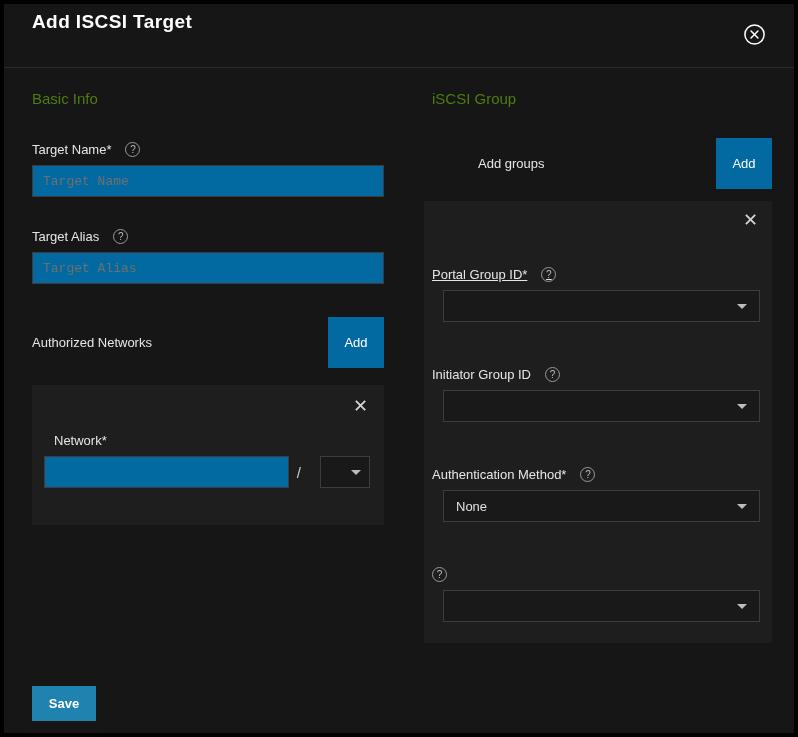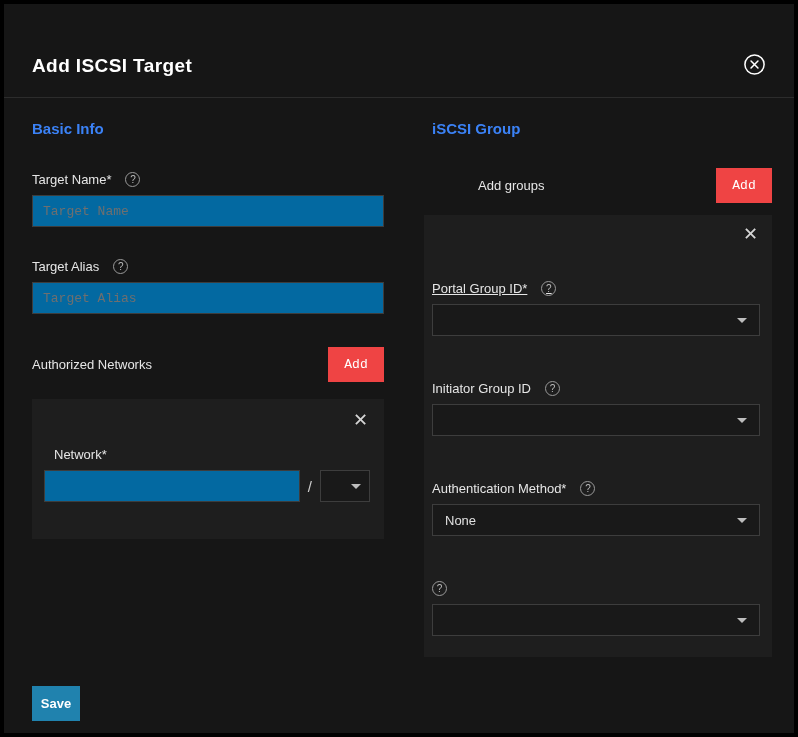--- a/index.html
+++ b/index.html
@@ -9,33 +9,32 @@
   .dialog {
     position: absolute; inset: 4px;
     background: #161616;
     display: flex; flex-direction: column;
     color: #e6e6e6;
   }
 
   
   .dlg-header {
     height: 64px; flex: 0 0 64px;
-    display: flex; align-items: center; justify-content: space-between;
+    display: flex; justify-content: space-between;
     padding: 7px 28px;
     border-bottom: 1px solid #2c2c2c;
-    margin-top: 30px;
   }
   .dlg-title { font-size: 19px; font-weight: bold; color: #ffffff; letter-spacing: .4px; }
   .dlg-close { background: none; border: none; cursor: pointer; display: flex; align-items: center; }
 
   
   .content { flex: 1 1 auto; display: flex; padding: 22px 26px 0 28px; }
   .col-left  { width: 352px; flex: 0 0 352px; }
   .col-right { width: 340px; flex: 0 0 340px; margin-left: 48px; }
-  .section-heading { font-size: 15px; font-weight: bold; color: #3b82f6; }
+  .section-heading { font-size: 15px; font-weight: normal; color: #4d7c0f; }
 
   
   .label-row { display: flex; align-items: center; gap: 14px; margin-bottom: 8px; }
   .field-label { font-size: 13px; color: #e6e6e6; }
   .help-icon {
     width: 15px; height: 15px; border: 1px solid #9a9a9a; border-radius: 50%;
     color: #bdbdbd; font-size: 10px; line-height: 13px; text-align: center;
     display: inline-block; cursor: pointer; flex: 0 0 15px;
   }
 
@@ -51,23 +50,23 @@
 
   .field-tn { margin-top: 35px; }
   .field-ta { margin-top: 32px; }
 
   
   .add-row { display: flex; align-items: center; justify-content: space-between; }
   .add-row-left  { margin-top: 33px; gap: 32px; }
   .add-row-right { margin-top: 31px; margin-left: 46px; }
   .add-row .row-label { font-size: 13px; color: #e6e6e6; }
   .gray-button {
-    width: 56px; height: 35px; background: #ef4444; color: #ffffff;
+    width: 56px; height: 51px; background: #0369a1; color: #ffffff;
     border: none; font-size: 13px; cursor: pointer;
-    font-family: Liberation Mono, monospace;
+    font-family: Liberation Sans, sans-serif;
   }
 
   
   .card { background: #1e1e1e; position: relative; }
   .card-left { margin-top: 17px; height: 140px; padding: 10px 14px 18px 12px; }
   .card-right { margin-top: 12px; margin-left: -8px; width: 348px; padding: 8px 12px 21px 8px; }
   .card-close-row { display: flex; justify-content: flex-end; }
   .card-close {
     background: none; border: none; color: #d5d5d5; font-size: 18px;
     cursor: pointer; line-height: 18px; padding: 2px;
@@ -77,39 +76,39 @@
   
   .network-label-row { margin-top: 16px; margin-left: 10px; margin-bottom: 8px; }
   .network-row { display: flex; align-items: center; gap: 8px; }
   .network-input { flex: 1 1 auto; }
   .slash-sep { color: #cfcfcf; font-size: 15px; }
 
   
   .select {
     height: 32px; background: #191919; border: 1px solid #3d3d3d;
     display: flex; align-items: center; justify-content: space-between;
-    padding: 0 12px; cursor: pointer;
+    padding: 0 12px; cursor: pointer; margin-left: 11px;
   }
   .select-small { width: 50px; flex: 0 0 50px; padding: 0 8px; justify-content: flex-end; }
   .select-value { font-size: 13px; color: #e0e0e0; }
   .caret {
     width: 0; height: 0;
     border-left: 5px solid transparent; border-right: 5px solid transparent;
     border-top: 5px solid #bdbdbd;
     flex: 0 0 auto;
   }
 
   
   .rfield-first { margin-top: 36px; text-decoration: underline; }
   .rfield { margin-top: 45px; }
 
   
   .dlg-footer { flex: 0 0 auto; padding: 0 28px 12px; }
   .save-button {
-    width: 48px; height: 35px; background: #2082ae; color: #ffffff;
+    width: 64px; height: 35px; background: #2082ae; color: #ffffff;
     border: none; font-size: 13px; font-weight: bold; cursor: pointer;
     font-family: "Liberation Sans", sans-serif;
   }
 </style>
 </head>
 <body>
 
 <div class="dialog">
 
   <div class="dlg-header">

